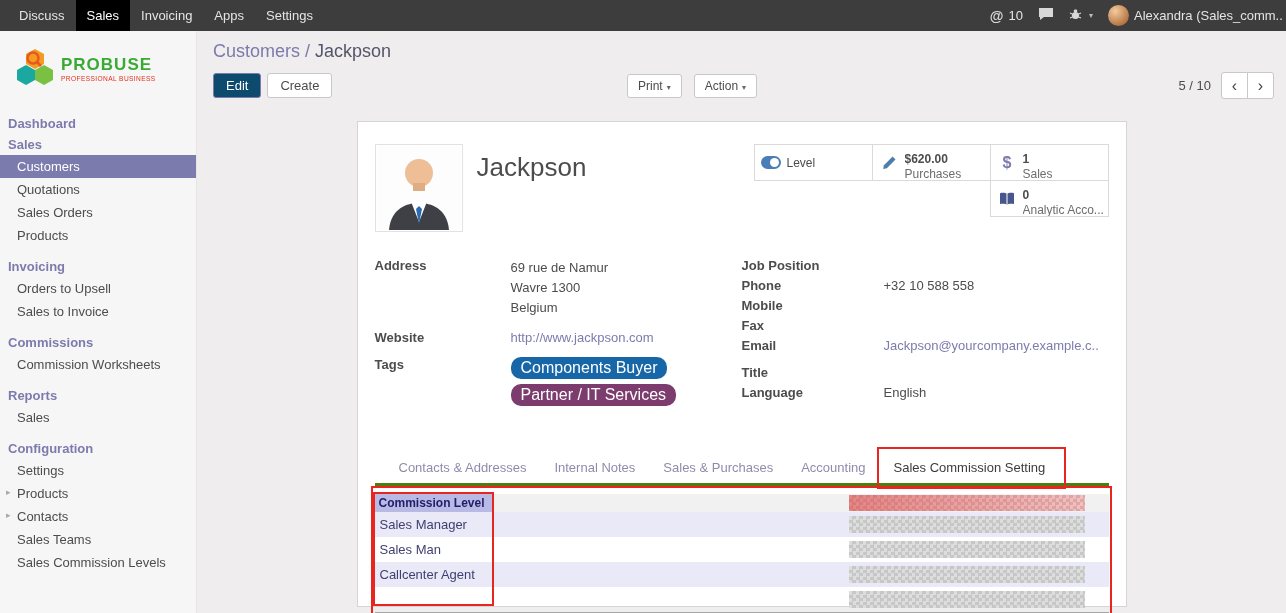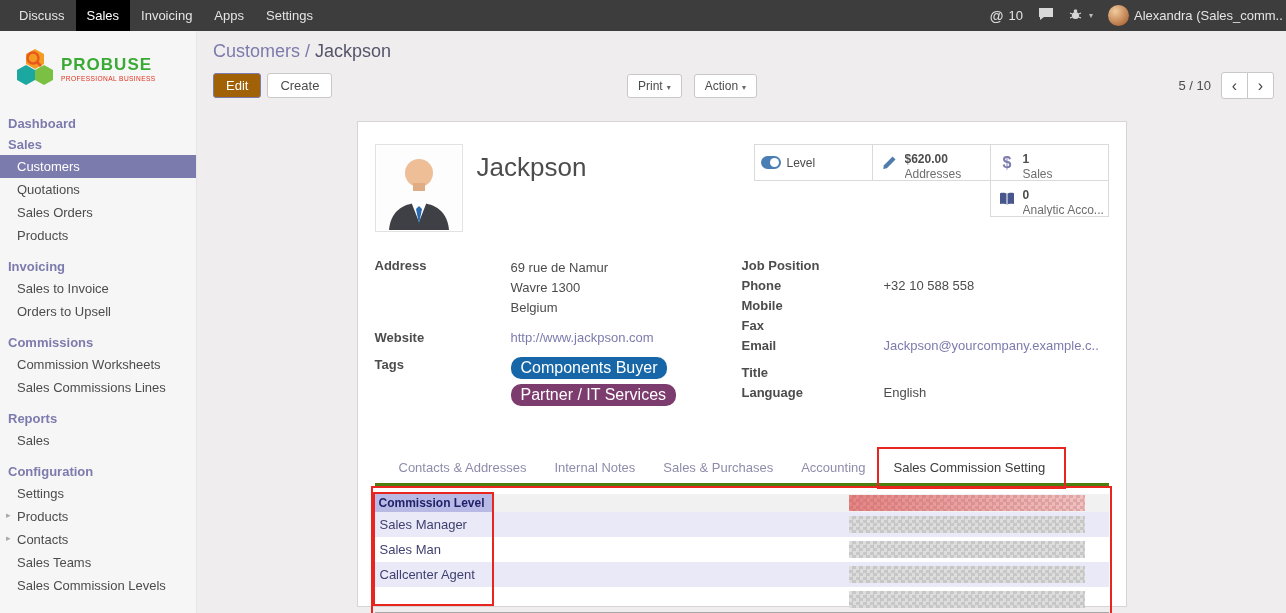--- a/index.html
+++ b/index.html
@@ -36,21 +36,21 @@
   .nav-item.active { background:#7c7bad; color:#fff; }
   .nav-arrow { position:absolute; left:6px; top:5px; font-size:9px; color:#a9a9a9; }
   
   .control-panel { padding:10px 8px 12px 16px; }
   .breadcrumb { font-size:18px; color:#7c7bad; }
   .breadcrumb .bc-link { cursor:pointer; }
   .breadcrumb .bc-current { color:#55556b; }
   .cp-buttons { margin-top:10px; display:flex; align-items:center; position:relative; }
   .btn { font-size:13px; border:1px solid #c8c8c8; background:#fff; color:#4c4c4c;
          border-radius:3px; padding:4px 12px; cursor:pointer; }
-  .btn.primary { background:#a16207; border-color:#7c7bad; color:#fff;text-align:center; }
+  .btn.primary { background:#0c4a6e; border-color:#7c7bad; color:#fff;text-align:center; }
   .btn + .btn { margin-left:6px; }
   .cp-center { position:absolute; left:414px; display:flex; gap:6px; }
   .drop { font-size:12px; padding:4px 10px; }
   .caret { font-size:8px; color:#666; margin-left:4px; }
   .pager { margin-left:auto; display:flex; align-items:center; gap:10px; font-size:13px; color:#4c4c4c; padding-right:4px; }
   .pager-btn { width:27px; height:27px; border:1px solid #c8c8c8; background:#fff; display:flex;
                align-items:center; justify-content:center; font-size:16px; color:#444; cursor:pointer; }
   .pager-btn.prev { border-radius:3px 0 0 3px; }
   .pager-btn.next { border-radius:0 3px 3px 0; margin-left:-1px; }
   
@@ -179,28 +179,27 @@
       <div class="nav-section" style="margin-top:0;">
         <div class="nav-heading">Sales</div>
         <div class="nav-item active">Customers</div>
         <div class="nav-item">Quotations</div>
         <div class="nav-item">Sales Orders</div>
         <div class="nav-item">Products</div>
       </div>
 
       <div class="nav-section">
         <div class="nav-heading">Invoicing</div>
+        <div class="nav-item">Orders to Upsell</div>
         <div class="nav-item">Sales to Invoice</div>
-        <div class="nav-item">Orders to Upsell</div>
       </div>
 
       <div class="nav-section">
         <div class="nav-heading">Commissions</div>
         <div class="nav-item">Commission Worksheets</div>
-        <div class="nav-item">Sales Commissions Lines</div>
       </div>
 
       <div class="nav-section">
         <div class="nav-heading">Reports</div>
         <div class="nav-item">Sales</div>
       </div>
 
       <div class="nav-section">
         <div class="nav-heading">Configuration</div>
         <div class="nav-item">Settings</div>
@@ -268,21 +267,21 @@
             <span class="stat-single">Level</span>
           </div>
           <div class="stat-btn">
             <span class="stat-icon">
               <svg width="15" height="15" viewBox="0 0 16 16">
                   <path d="M11.3 1.6l3.1 3.1L5.2 14l-4 .9.9-4z" fill="#4e7cab"></path>
                 </svg>
             </span>
             <span class="stat-text">
               <span class="stat-value">$620.00</span>
-              <span class="stat-label">Addresses</span>
+              <span class="stat-label">Purchases</span>
             </span>
           </div>
           <div class="stat-btn">
             <span class="stat-icon">
                 <span class="dollar-glyph">$</span>
               </span>
             <span class="stat-text">
               <span class="stat-value">1</span>
               <span class="stat-label">Sales</span>
             </span>

